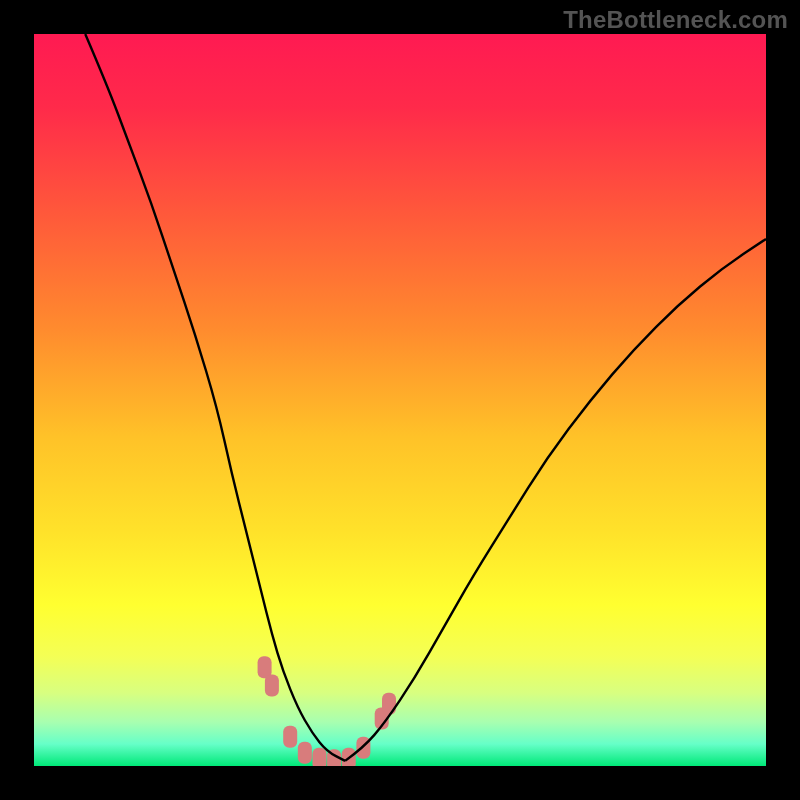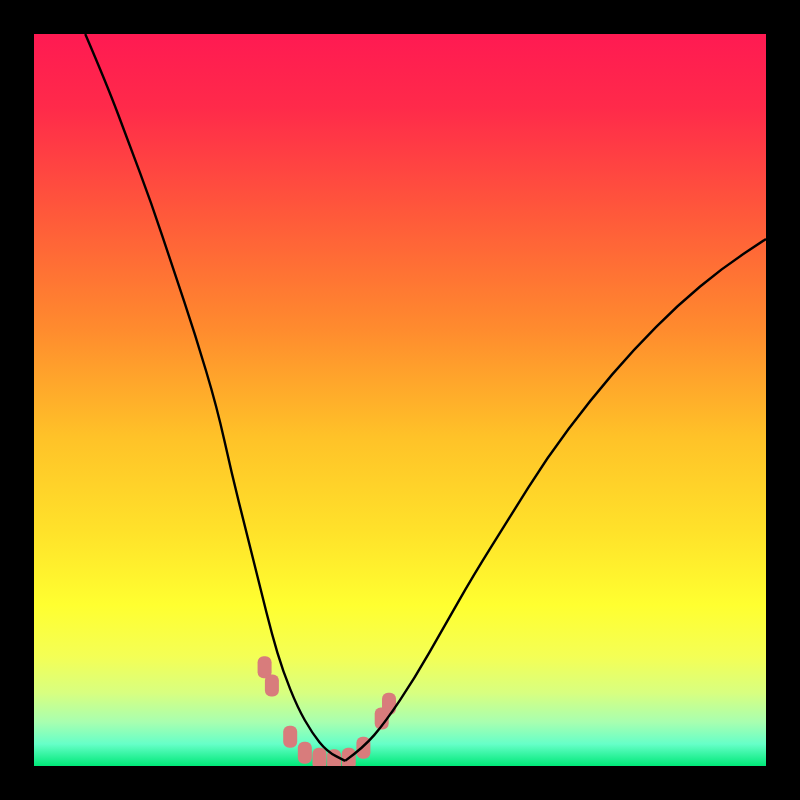--- a/index.html
+++ b/index.html
@@ -40,20 +40,21 @@
   svg.curves {
     position: absolute;
     inset: 0;
   }
 </style>
 </head>
 <body>
 
 <div class="frame">
 
+  <div class="watermark">TheBottleneck.com</div>
 
   <div class="plot-area">
 
     <svg class="gradient" viewBox="0 0 732 732" preserveAspectRatio="none" width="732" height="732">
       <defs>
         <linearGradient id="bg-grad" x1="0" y1="0" x2="0" y2="1">
             <stop offset="0%" stop-color="#ff1a52"></stop>
             <stop offset="10%" stop-color="#ff2a4a"></stop>
             <stop offset="25%" stop-color="#ff5a3a"></stop>
             <stop offset="40%" stop-color="#ff8a2e"></stop>

